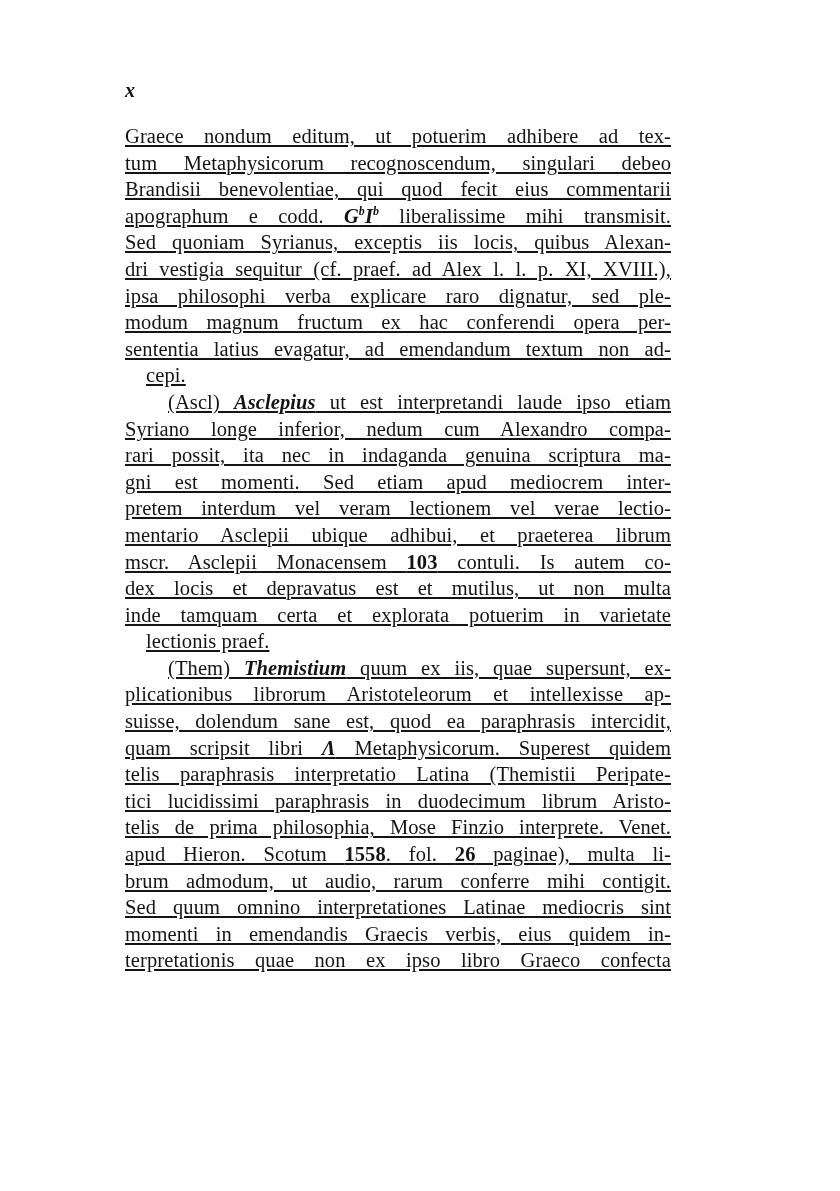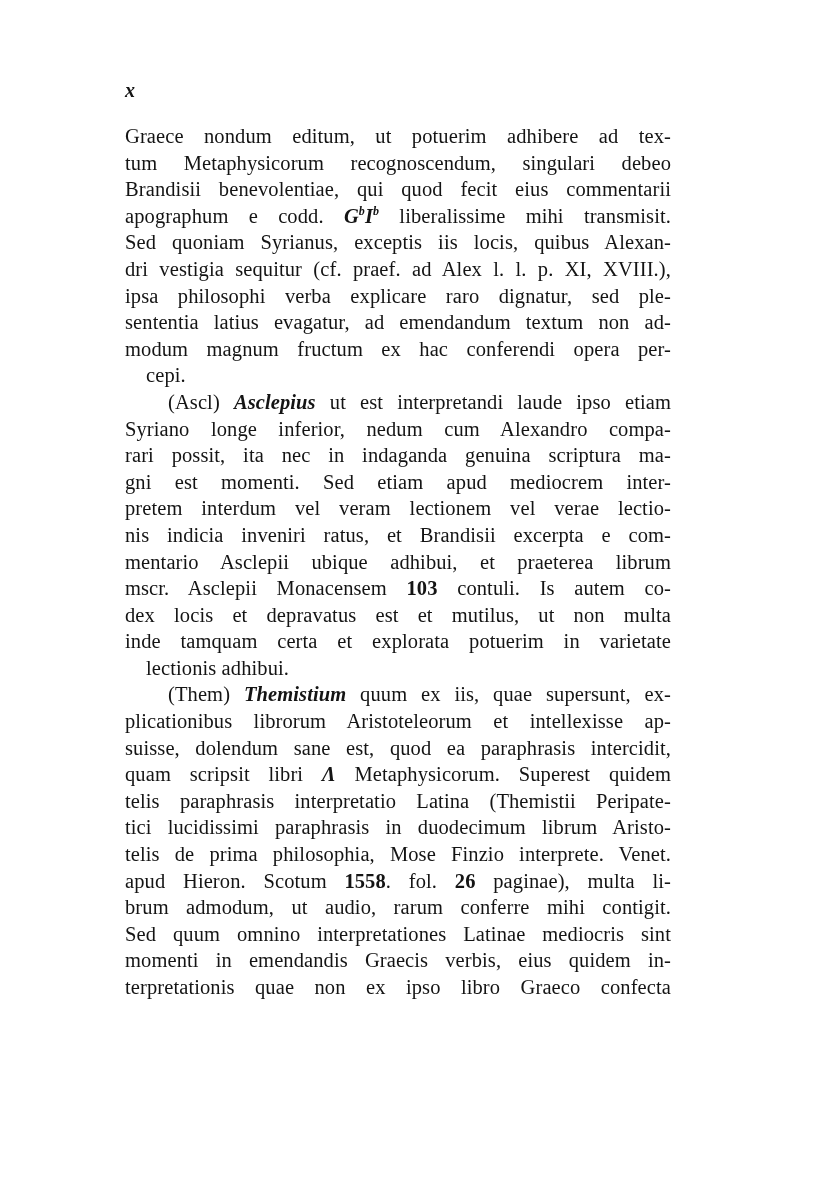--- a/index.html
+++ b/index.html
@@ -22,20 +22,21 @@
       font-size: 20px;
       font-style: italic;
       font-weight: bold;
       line-height: 24px;
     }
     .text-block {
       position: absolute;
       left: 125px;
       top: 123px;
       width: 546px;
+      text-decoration: underline;
     }
     .line {
       display: block;
       height: 26.6px;
       line-height: 26.6px;
       font-size: 20.5px;
       white-space: nowrap;
       text-align: justify;
       text-align-last: justify;
       letter-spacing: 0.1px;
@@ -68,34 +69,33 @@
 <div class="page">
   <div class="page-number">x</div>
   <div class="text-block" id="text-block">
       <div class="line"><span>Graece nondum editum, ut potuerim adhibere ad tex-</span></div>
       <div class="line"><span>tum Metaphysicorum recognoscendum, singulari debeo</span></div>
       <div class="line"><span>Brandisii benevolentiae, qui quod fecit eius commentarii</span></div>
       <div class="line"><span>apographum e codd. </span><span class="seg-italic">G</span><span class="seg-sup">b</span><span class="seg-italic">I</span><span class="seg-sup">b</span><span> liberalissime mihi transmisit.</span></div>
       <div class="line"><span>Sed quoniam Syrianus, exceptis iis locis, quibus Alexan-</span></div>
       <div class="line"><span>dri vestigia sequitur (cf. praef. ad Alex l. l. p. XI, XVIII.),</span></div>
       <div class="line"><span>ipsa philosophi verba explicare raro dignatur, sed ple-</span></div>
+      <div class="line"><span>modum magnum fructum ex hac conferendi opera per-</span></div>
       <div class="line"><span>sententia latius evagatur, ad emendandum textum non ad-</span></div>
-      <div class="line"><span>modum magnum fructum ex hac conferendi opera per-</span></div>
       <div class="line last"><span>cepi.</span></div>
       <div class="line indent"><span>(Ascl) </span><span class="seg-italic">Asclepius</span><span> ut est interpretandi laude ipso etiam</span></div>
       <div class="line"><span>Syriano longe inferior, nedum cum Alexandro compa-</span></div>
       <div class="line"><span>rari possit, ita nec in indaganda genuina scriptura ma-</span></div>
       <div class="line"><span>gni est momenti.  Sed etiam apud mediocrem inter-</span></div>
       <div class="line"><span>pretem interdum vel veram lectionem vel verae lectio-</span></div>
-      <div class="line"><span>nis indicia inveniri ratus, et Brandisii excerpta e com-</span></div>
       <div class="line"><span>mentario Asclepii ubique adhibui, et praeterea librum</span></div>
       <div class="line"><span>mscr. Asclepii Monacensem </span><span class="seg-bold">103</span><span> contuli.  Is autem co-</span></div>
       <div class="line"><span>dex locis et depravatus est et mutilus, ut non multa</span></div>
       <div class="line"><span>inde tamquam certa et explorata potuerim in varietate</span></div>
-      <div class="line last"><span>lectionis adhibui.</span></div>
+      <div class="line last"><span>lectionis praef.</span></div>
       <div class="line indent"><span>(Them) </span><span class="seg-italic">Themistium</span><span> quum ex iis, quae supersunt, ex-</span></div>
       <div class="line"><span>plicationibus librorum Aristoteleorum et intellexisse ap-</span></div>
       <div class="line"><span>suisse, dolendum sane est, quod ea paraphrasis intercidit,</span></div>
       <div class="line"><span>quam scripsit libri </span><span class="seg-italic">Λ</span><span> Metaphysicorum.  Superest quidem</span></div>
       <div class="line"><span>telis paraphrasis interpretatio Latina (Themistii Peripate-</span></div>
       <div class="line"><span>tici lucidissimi paraphrasis in duodecimum librum Aristo-</span></div>
       <div class="line"><span>telis de prima philosophia, Mose Finzio interprete. Venet.</span></div>
       <div class="line"><span>apud Hieron. Scotum </span><span class="seg-bold">1558</span><span>. fol. </span><span class="seg-bold">26</span><span> paginae), multa li-</span></div>
       <div class="line"><span>brum admodum, ut audio, rarum conferre mihi contigit.</span></div>
       <div class="line"><span>Sed quum omnino interpretationes Latinae mediocris sint</span></div>

